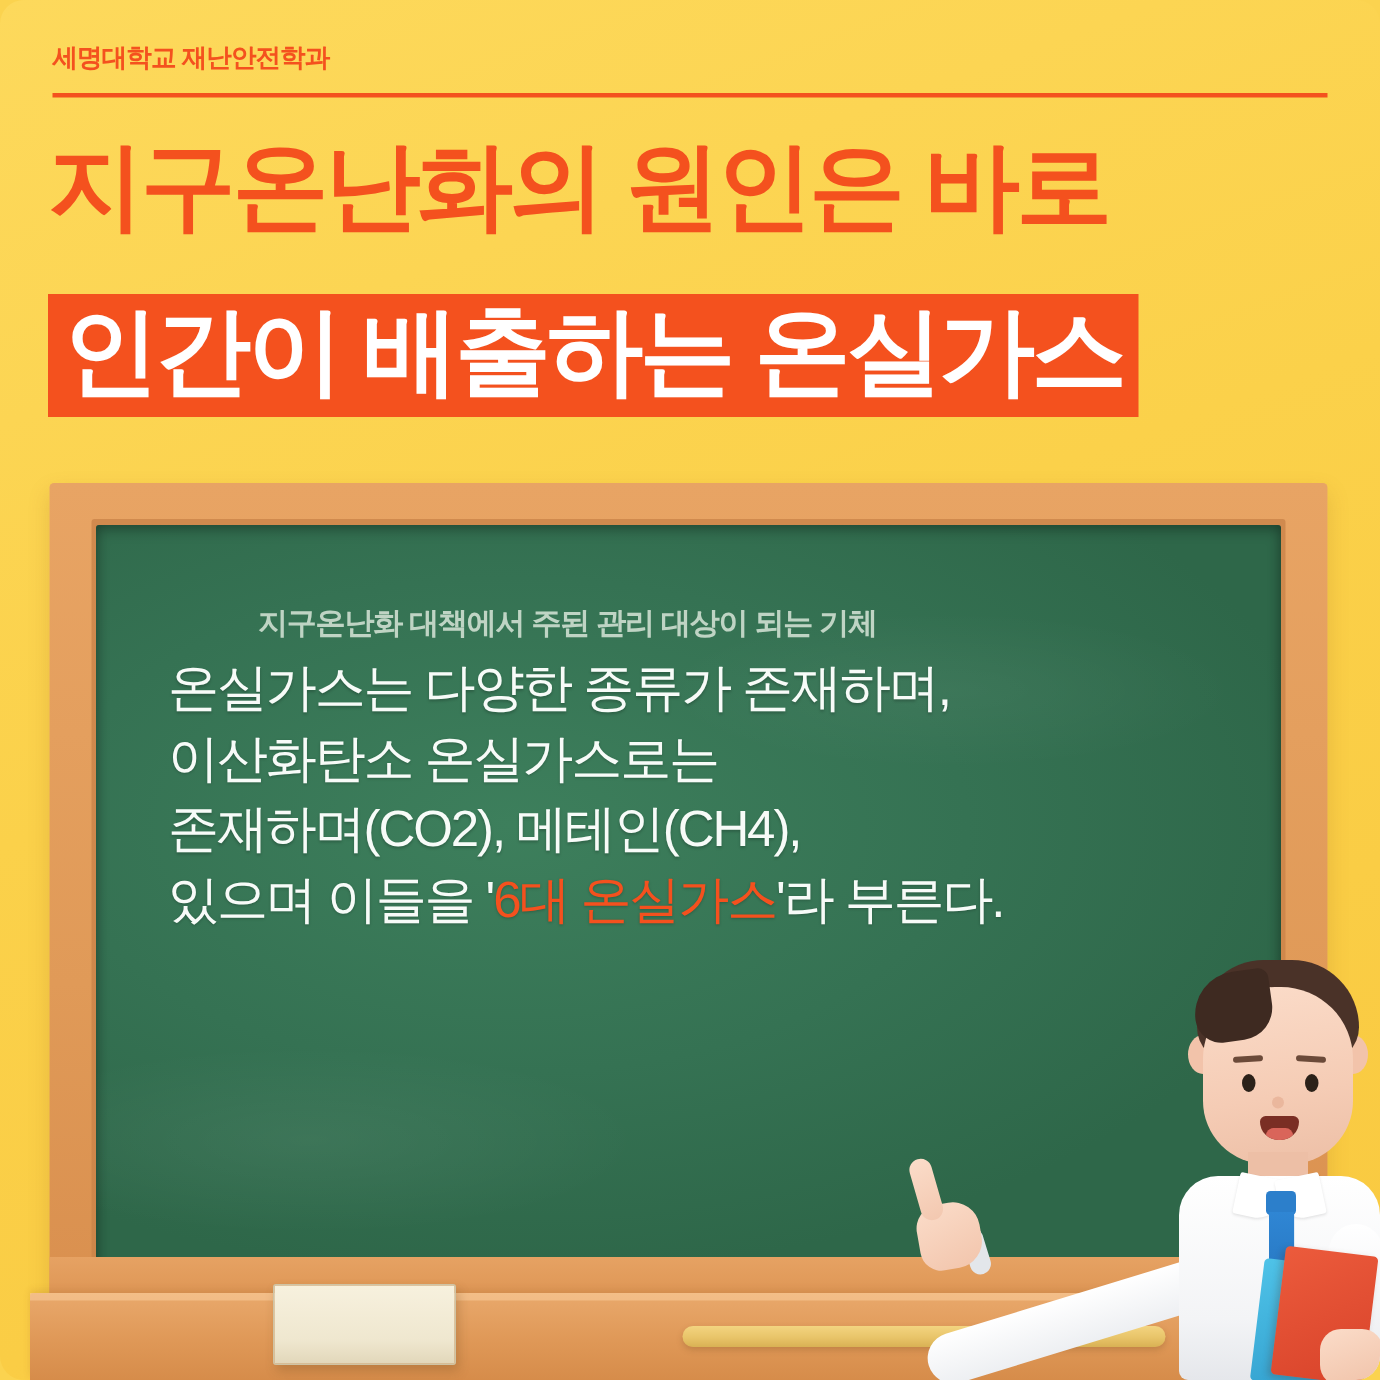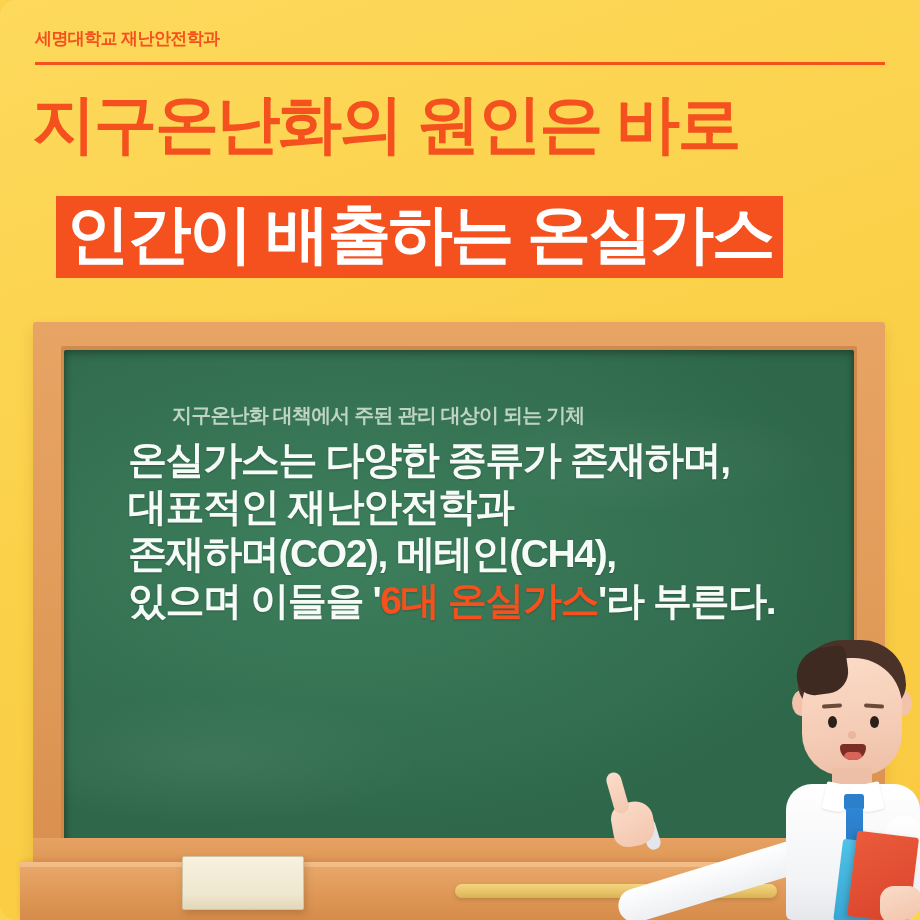--- a/index.html
+++ b/index.html
@@ -34,21 +34,20 @@
     position:absolute;left:32px;top:92px;
     font-size:64px;font-weight:800;letter-spacing:-2.5px;
     color:#F4511E;line-height:1;
     white-space:nowrap;
   }
   .title2wrap{
     position:absolute;left:32px;top:196px;
     background:#F4511E;
     padding:6px 10px 12px 10px;
     display:inline-block;
-    margin-left:24px;
   }
   .title2{
     font-size:64px;font-weight:800;letter-spacing:-2.5px;
     color:#ffffff;line-height:1;
     white-space:nowrap;
   }
 
   
   .board-outer{
     position:absolute;left:33px;top:322px;
@@ -82,22 +81,22 @@
 
   
   .board-sub{
     position:absolute;left:64px;top:52px;
     font-size:20px;font-weight:600;letter-spacing:-0.8px;
     color:#BFD4C4;
     white-space:nowrap;
     margin-left:44px;
   }
   .board-body{
-    position:absolute;left:64px;top:86px;
-    font-size:39px;font-weight:700;letter-spacing:-1.4px;
+    position:absolute;left:48px;top:86px;
+    font-size:34px;font-weight:400;letter-spacing:-1.4px;
     line-height:47px;
     color:#F7FBF8;
     text-shadow:0 1px 2px rgba(0,0,0,.22);
     white-space:nowrap;
   }
   .hl{color:#F4511E;margin-top:32px;}
 
   
   .ledge-back{
     position:absolute;left:33px;top:838px;
@@ -279,21 +278,21 @@
 
   <div class="board-outer">
     <div class="board-inner-frame"></div>
     <div class="board-face">
       <div class="chalk-dust"></div>
 
       <div class="board-sub">지구온난화 대책에서 주된 관리 대상이 되는 기체</div>
 
       <div class="board-body">
         <div>온실가스는 다양한 종류가 존재하며,</div>
-        <div>대표적인 재난안전학과</div>
+        <div>이산화탄소 온실가스로는</div>
         <div>존재하며(CO2), 메테인(CH4),</div>
         <div><span>있으며 이들을 '</span><span class="hl">6대 온실가스</span><span>'라 부른다.</span></div>
       </div>
     </div>
   </div>
 
   <div class="ledge-back"></div>
   <div class="ledge-front"></div>
   <div class="ledge-lip"></div>
   <div class="eraser"></div>

